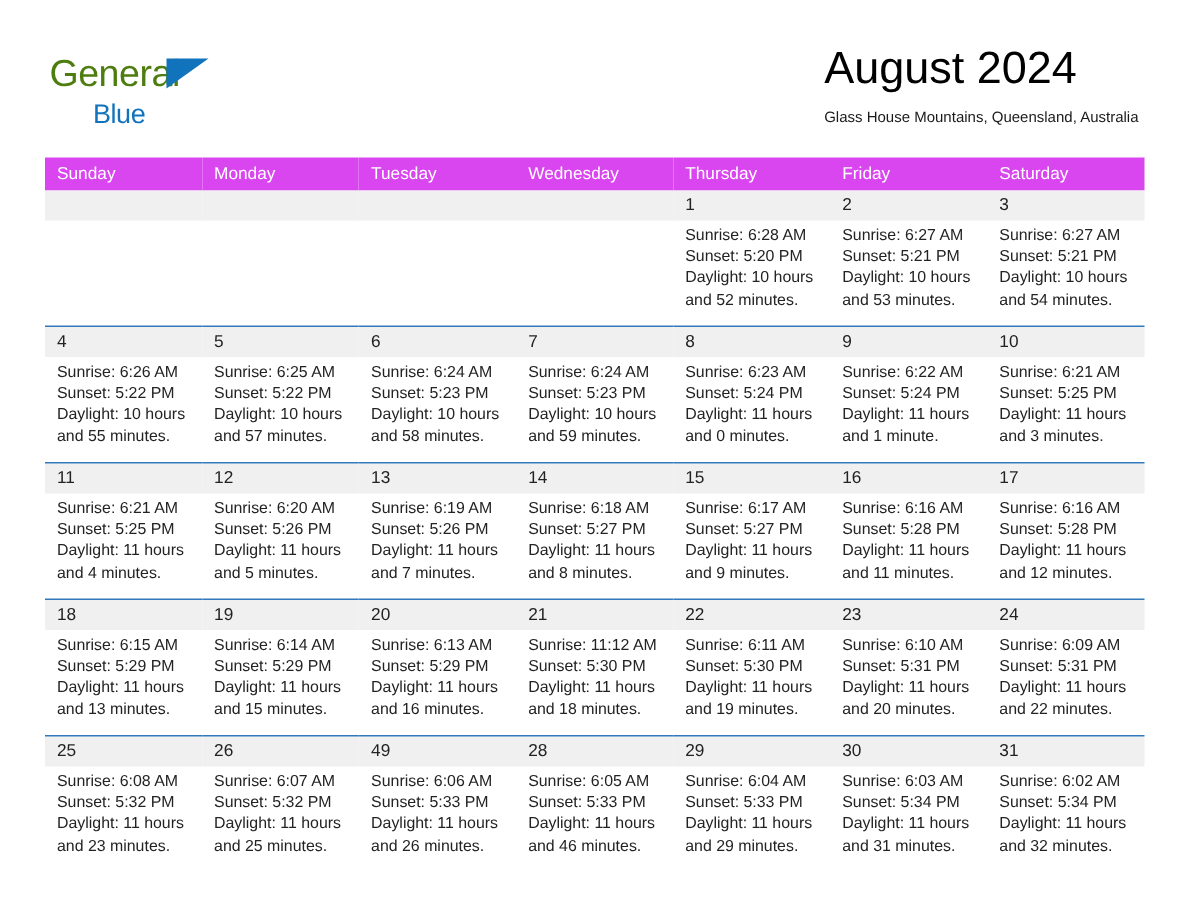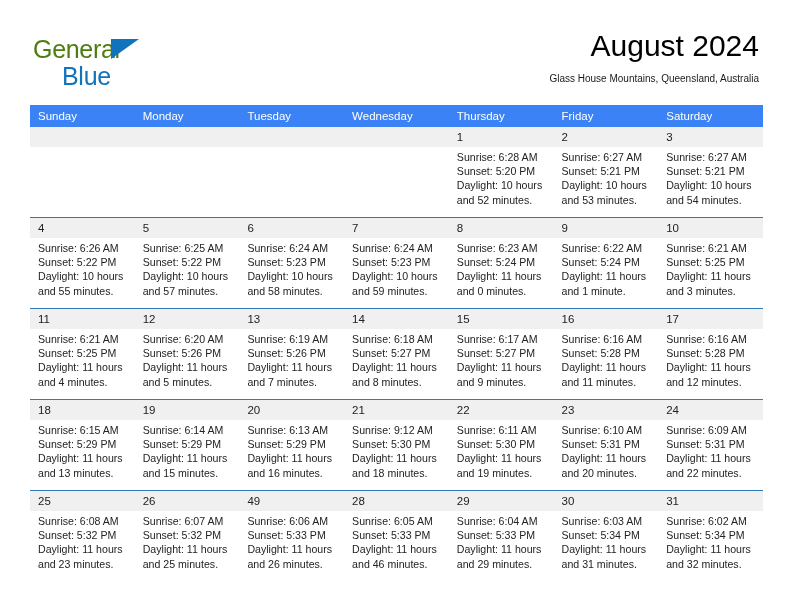--- a/index.html
+++ b/index.html
@@ -50,31 +50,30 @@
     top: 3px;
     width: 0;
     height: 0;
     border-left: 28px solid #1273bd;
     border-bottom: 20px solid transparent;
   }
   .brand-line2 {
     position: relative;
     margin-top: 1px;
     margin-left: 29px;
-    font-size: 25px;
+    font-size: 18px;
     line-height: 26px;
     color: #1273bd;
     letter-spacing: -0.3px;
     white-space: nowrap;
   }
   .title-wrap {
     position: absolute;
     right: 0;
     top: 0;
-    text-align: right;
   }
   .cal-title {
     font-size: 30px;
     line-height: 36px;
     color: #000000;
     font-weight: normal;
     white-space: nowrap;
   }
   .cal-subtitle {
     margin-top: 6px;
@@ -87,21 +86,21 @@
   
   .calendar {
     position: absolute;
     left: 30px;
     top: 105px;
     width: 733px;
     border-collapse: collapse;
     table-layout: fixed;
   }
   .calendar th {
-    background: #3b82f6;
+    background: #d946ef;
     color: #ffffff;
     font-size: 11.5px;
     font-weight: normal;
     text-align: left;
     padding: 5px 0 5px 8px;
     height: 19px;
     box-sizing: border-box;
   }
   .calendar td {
     vertical-align: top;
@@ -418,21 +417,21 @@
                 <div>Sunset: 5:29 PM</div>
                 <div>Daylight: 11 hours</div>
                 <div>and 16 minutes.</div>
               </div>
             </div>
           </td>
           <td>
             <div class="cell">
               <div class="cell-date">21</div>
               <div class="cell-body">
-                <div>Sunrise: 9:12 AM</div>
+                <div>Sunrise: 11:12 AM</div>
                 <div>Sunset: 5:30 PM</div>
                 <div>Daylight: 11 hours</div>
                 <div>and 18 minutes.</div>
               </div>
             </div>
           </td>
           <td>
             <div class="cell">
               <div class="cell-date">22</div>
               <div class="cell-body">

